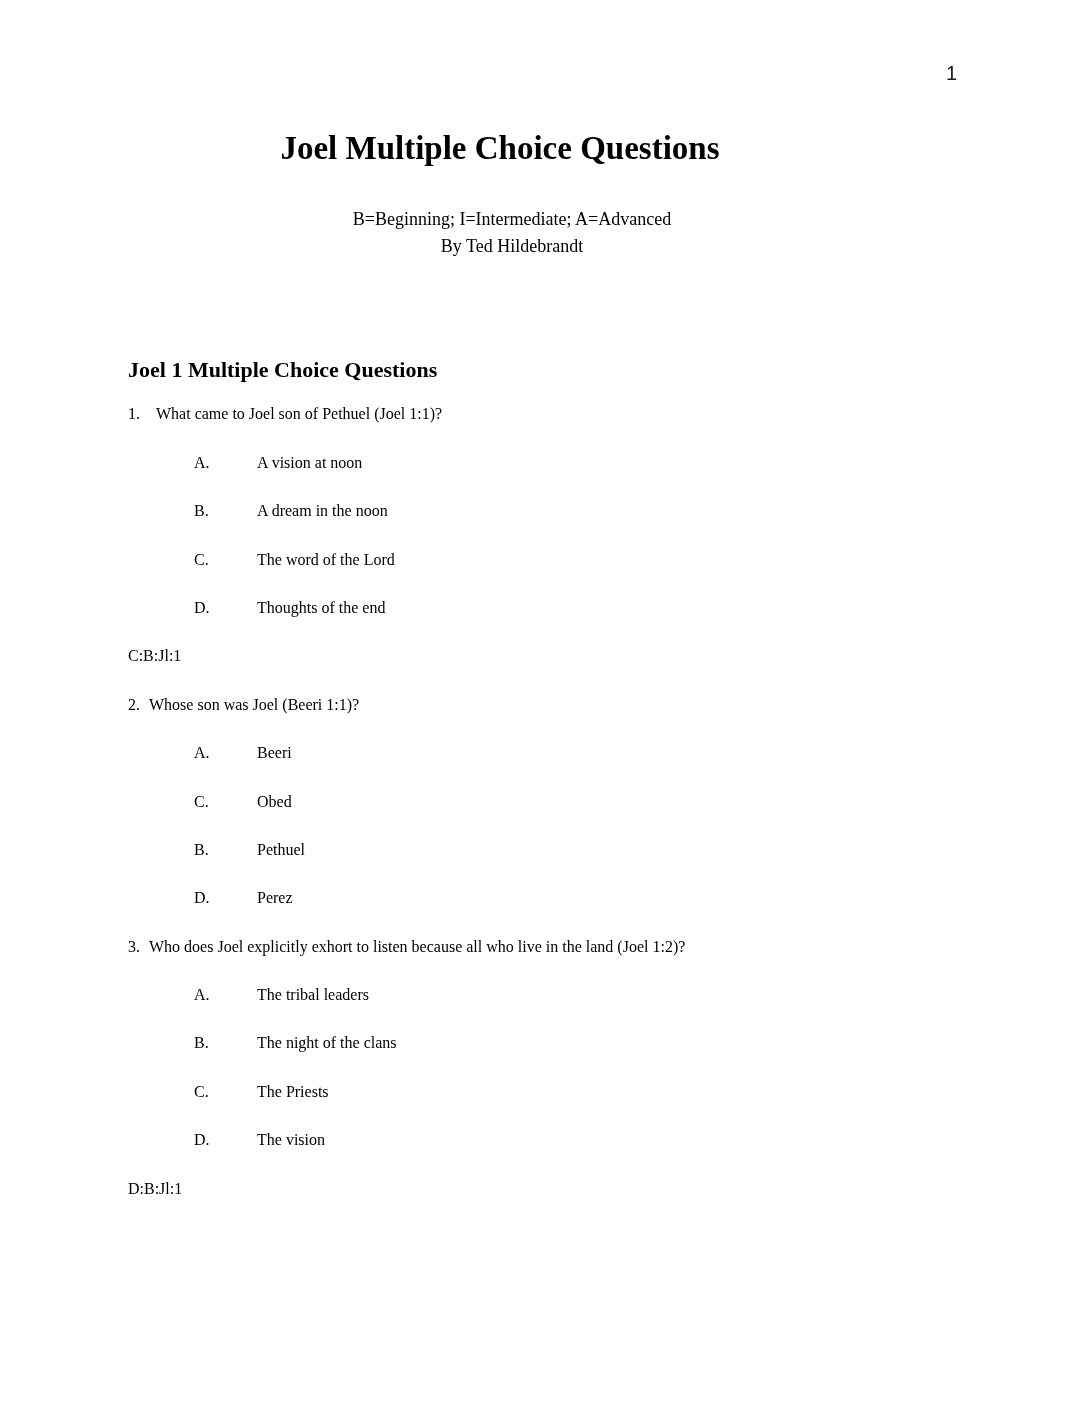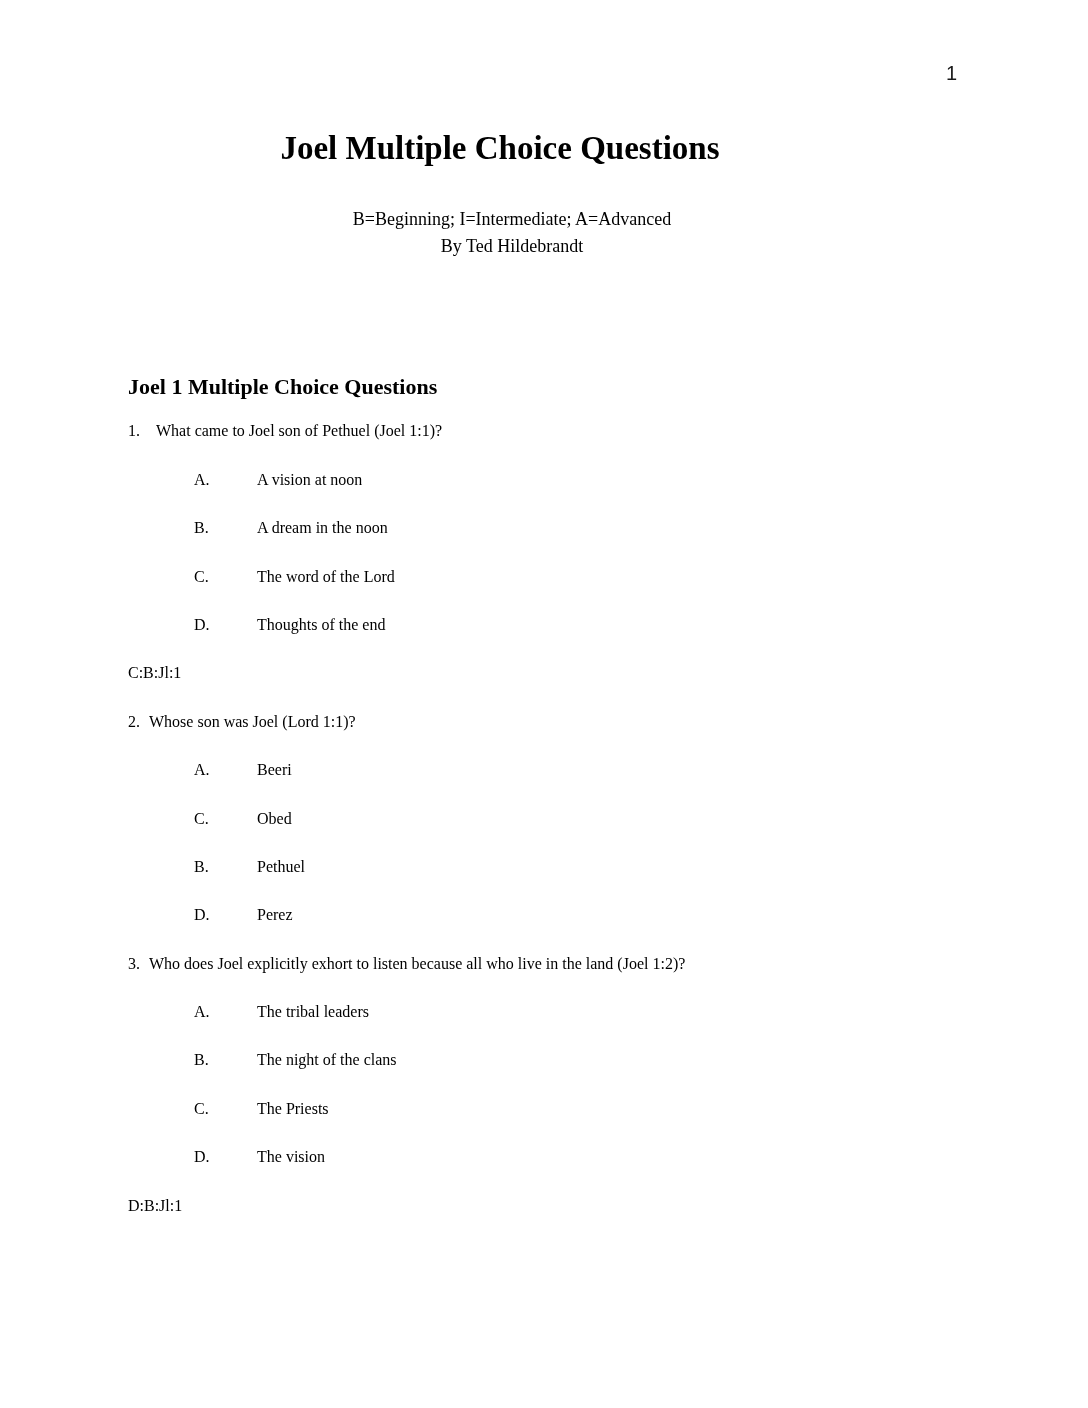--- a/index.html
+++ b/index.html
@@ -33,21 +33,21 @@
     letter-spacing: 0px;
     margin-bottom: 39px;
   }
   .subtitle-line {
     font-size: 18px;
     line-height: 26.5px;
     margin-left: 24px;
   }
   .main-content {
     position: absolute;
-    top: 374px;
+    top: 357px;
     left: 128px;
     right: 96px;
   }
   .docline {
     height: 48.4px;
     font-size: 16px;
     white-space: nowrap;
   }
   .section-heading {
     font-weight: bold;
@@ -81,21 +81,21 @@
 
   <div class="docline section-heading">Joel 1 Multiple Choice Questions</div>
 
   <div class="docline"><span class="q-num wide">1.</span><span>What came to Joel son of Pethuel (Joel 1:1)?</span></div>
   <div class="docline"><span class="opt-letter">A.</span><span>A vision at noon</span></div>
   <div class="docline"><span class="opt-letter">B.</span><span>A dream in the noon</span></div>
   <div class="docline"><span class="opt-letter">C.</span><span>The word of the Lord</span></div>
   <div class="docline"><span class="opt-letter">D.</span><span>Thoughts of the end</span></div>
   <div class="docline">C:B:Jl:1</div>
 
-  <div class="docline"><span class="q-num">2.</span><span>Whose son was Joel (Lord 1:1)?</span></div>
+  <div class="docline"><span class="q-num">2.</span><span>Whose son was Joel (Beeri 1:1)?</span></div>
   <div class="docline"><span class="opt-letter">A.</span><span>Beeri</span></div>
   <div class="docline"><span class="opt-letter">C.</span><span>Obed</span></div>
   <div class="docline"><span class="opt-letter">B.</span><span>Pethuel</span></div>
   <div class="docline"><span class="opt-letter">D.</span><span>Perez</span></div>
 
   <div class="docline"><span class="q-num">3.</span><span>Who does Joel explicitly exhort to listen because all who live in the land (Joel 1:2)?</span></div>
   <div class="docline"><span class="opt-letter">A.</span><span>The tribal leaders</span></div>
   <div class="docline"><span class="opt-letter">B.</span><span>The night of the clans</span></div>
   <div class="docline"><span class="opt-letter">C.</span><span>The Priests</span></div>
   <div class="docline"><span class="opt-letter">D.</span><span>The vision</span></div>

